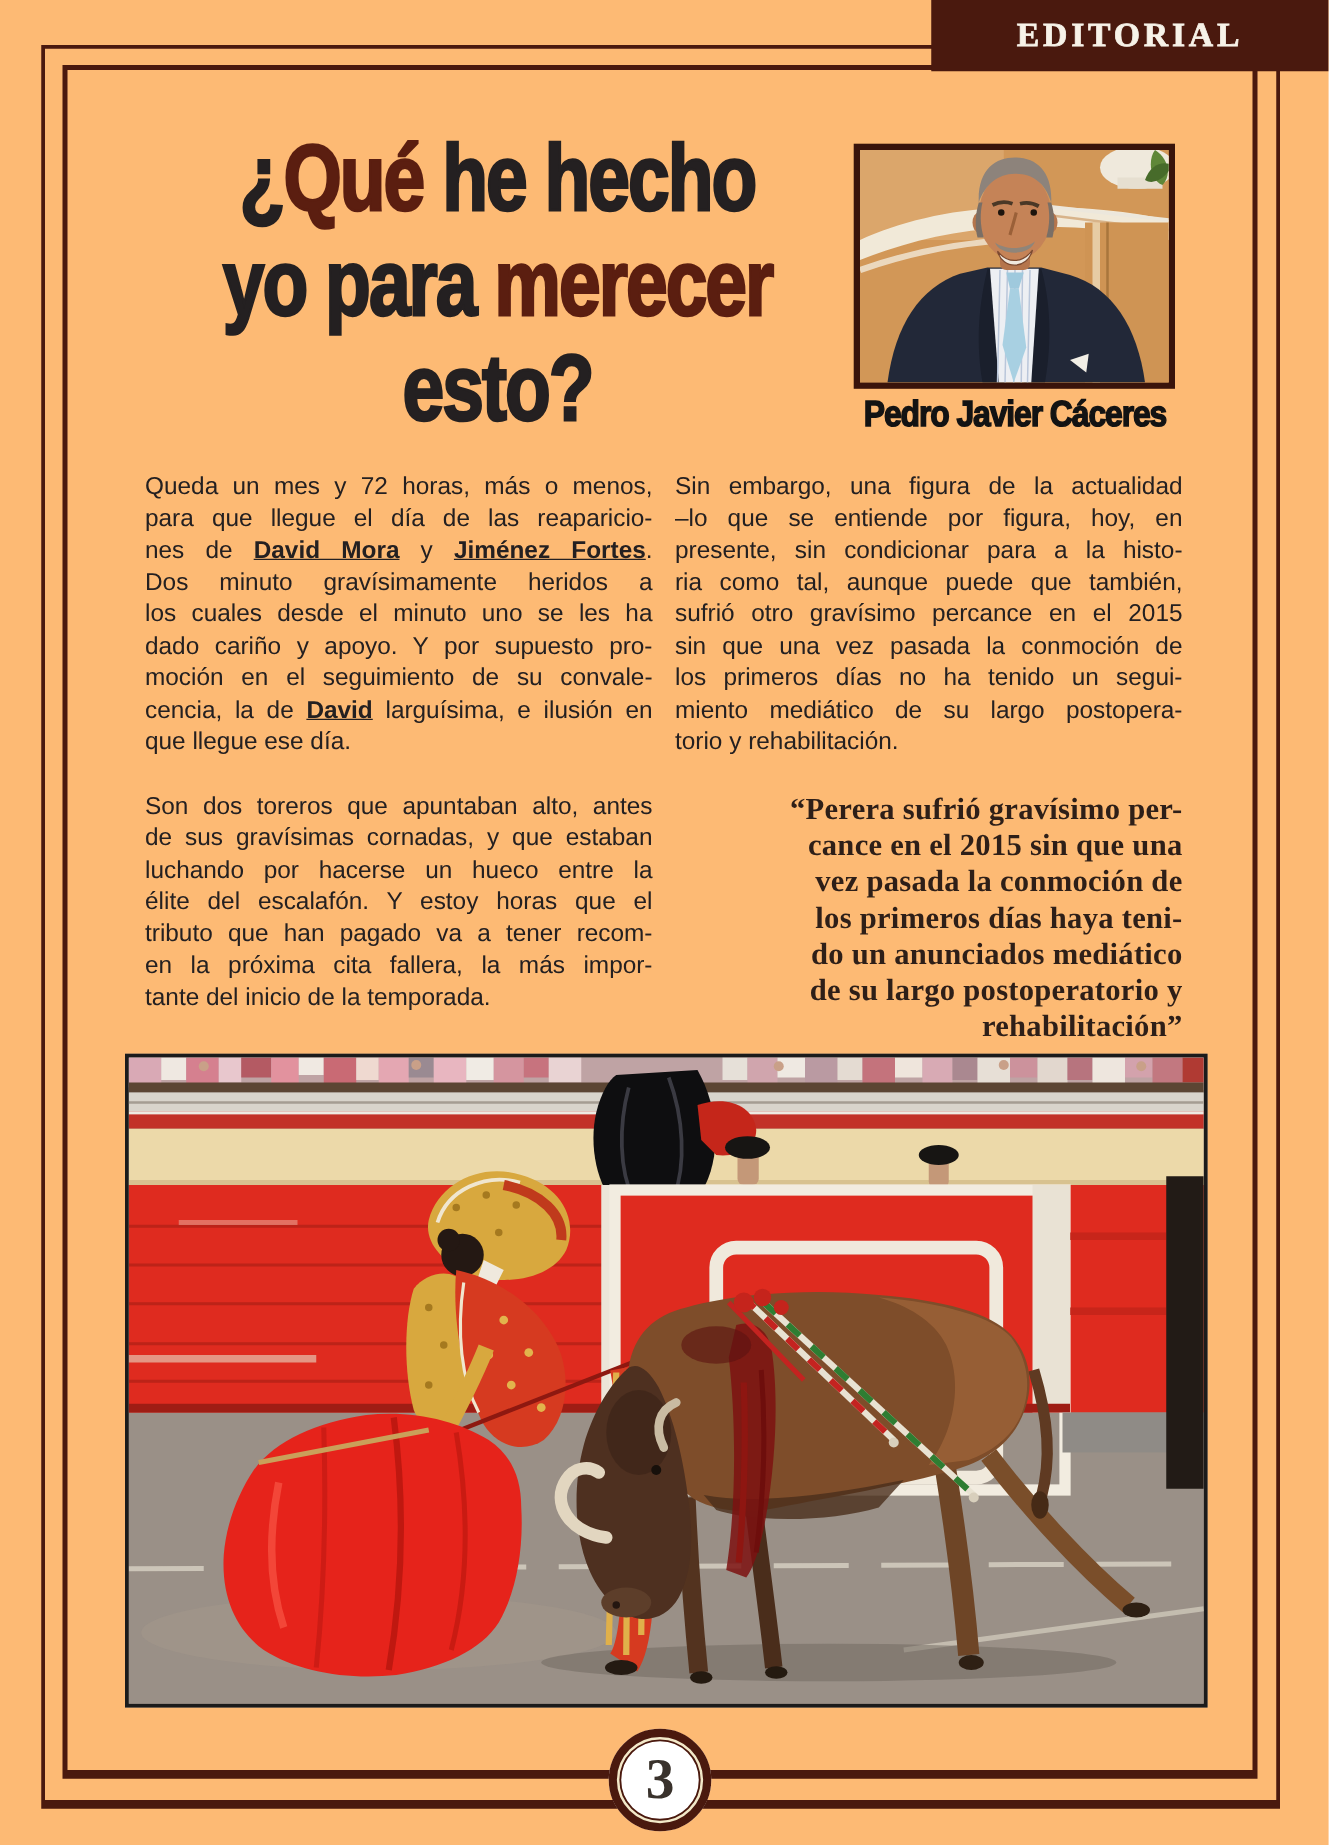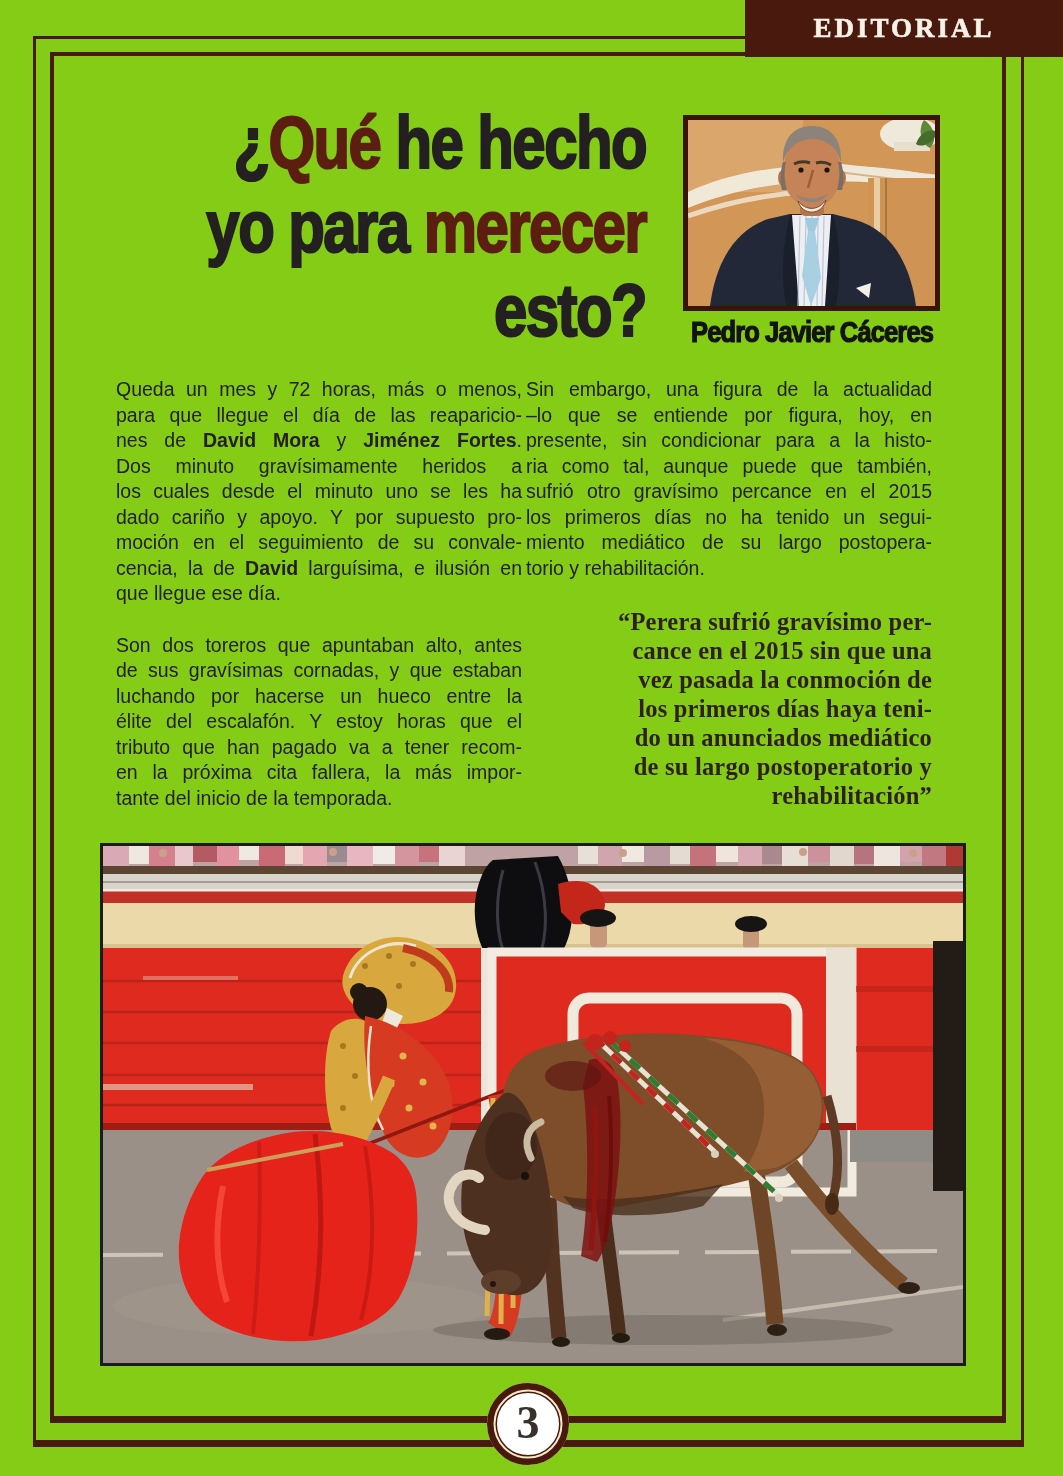--- a/index.html
+++ b/index.html
@@ -1,48 +1,48 @@
 <!DOCTYPE html>
 <html style="--frame: #4a190e; --accent: #5b1e10; --text: #242021; --quote: #2e1f18; --editorial_bg: #4a190e; --editorial_text: #f7f2e8; --barrera_red: #df2b1f; --muleta_red: #e6231b; --sand: #9a9087; --cream_wall: #ecd9a9;"><head>
 <meta charset="utf-8">
 <style>
   :root{
     --frame:#4a190e; --accent:#5b1e10; --text:#242021; --quote:#2e1f18;
     --editorial_bg:#4a190e; --editorial_text:#f7f2e8;
     --barrera_red:#df2b1f; --muleta_red:#e6231b; --sand:#9a9087; --cream_wall:#ecd9a9;
   }
   html,body{margin:0;padding:0;background:#ffffff;}
-  .page{position:relative;width:1063px;height:1476px;background:#84cc16;overflow:hidden;
+  .page{position:relative;width:1063px;height:1476px;background:#fdba74;overflow:hidden;
         font-family:"Liberation Sans",sans-serif;}
   .frame-outer{position:absolute;left:33px;top:36px;width:991px;height:1411px;
         border:3px solid var(--frame);border-bottom-width:7px;box-sizing:border-box;z-index:1;}
   .frame-inner{position:absolute;left:50px;top:52px;width:956px;height:1371px;
         border:4px solid var(--frame);border-bottom-width:7px;box-sizing:border-box;z-index:1;}
   .editorial-box{position:absolute;left:745px;top:0;width:318px;height:57px;
         background:var(--editorial_bg);display:flex;align-items:center;justify-content:center;z-index:6;}
   .editorial-box .lbl{font-family:"Liberation Serif",serif;font-weight:700;font-size:27px;
         letter-spacing:3px;color:var(--editorial_text);-webkit-text-stroke:.6px var(--editorial_text);}
-  .title{position:absolute;left:88px;top:100px;width:620px;text-align:right;z-index:2;}
+  .title{position:absolute;left:88px;top:100px;width:620px;text-align:center;z-index:2;}
   .title .tline{font-weight:700;font-size:75px;line-height:84px;letter-spacing:-2px;
         transform:scaleX(.8);white-space:nowrap;}
   .title .tline span{-webkit-text-stroke:2.2px currentColor;}
   .c-dark{color:#242021;} .c-maroon{color:var(--accent);}
   .portrait{position:absolute;left:683px;top:115px;width:247px;height:186px;
         border:5px solid #3a140b;z-index:2;background:#d29757;}
   .portrait svg{display:block;width:100%;height:100%;}
   .portrait-caption{position:absolute;left:667px;top:316px;width:290px;text-align:center;
         font-weight:700;font-size:29px;letter-spacing:-1px;color:#131313;
         -webkit-text-stroke:1.2px #131313;transform:scaleX(.88);z-index:2;}
   .col{position:absolute;top:377px;width:406px;font-size:19.5px;line-height:25.5px;
         color:var(--text);z-index:2;}
-  .col-left{left:116px;} .col-right{left:526px;}
+  .col-left{left:116px;} .col-right{left:540px;}
   .para{margin-bottom:26px;}
   .justify .tline{text-align:justify;text-align-last:justify;}
   .justify .tline.last{text-align-last:left;}
-  .bold{font-weight:700;}
+  .bold{font-weight:700;text-decoration:underline;}
   .pull-quote{font-family:"Liberation Serif",serif;font-weight:700;font-size:24.5px;
         line-height:29px;color:var(--quote);letter-spacing:.2px;}
   .pull-quote .tline{text-align:right;}
   .photo{position:absolute;left:100px;top:843px;width:860px;height:517px;
         border:3px solid #1b1b1b;z-index:2;background:var(--sand);}
   .photo svg{display:block;width:100%;height:100%;}
   .badge{position:absolute;left:478px;top:1374px;width:100px;height:100px;z-index:7;}
   .badge svg{position:absolute;left:0;top:0;}
   .badge-num{position:absolute;left:0;top:0;width:100px;height:100px;line-height:98px;
         text-align:center;font-family:"Liberation Serif",serif;font-weight:700;
@@ -138,20 +138,21 @@
       </div>
   </div>
 
   <div class="col col-right">
     <div class="para justify">
         <div class="tline"><span>Sin embargo, una figura de la actualidad</span></div>
         <div class="tline"><span>–lo que se entiende por figura, hoy, en</span></div>
         <div class="tline"><span>presente, sin condicionar para a la histo-</span></div>
         <div class="tline"><span>ria como tal, aunque puede que también,</span></div>
         <div class="tline"><span>sufrió otro gravísimo percance en el 2015</span></div>
+        <div class="tline"><span>sin que una vez pasada la conmoción de</span></div>
         <div class="tline"><span>los primeros días no ha tenido un segui-</span></div>
         <div class="tline"><span>miento mediático de su largo postopera-</span></div>
         <div class="tline last"><span>torio y rehabilitación.</span></div>
       </div>
     <div class="pull-quote">
         <div class="tline"><span>“Perera sufrió gravísimo per-</span></div>
         <div class="tline"><span>cance en el 2015 sin que una</span></div>
         <div class="tline"><span>vez pasada la conmoción de</span></div>
         <div class="tline"><span>los primeros días haya teni-</span></div>
         <div class="tline"><span>do un anunciados mediático</span></div>

